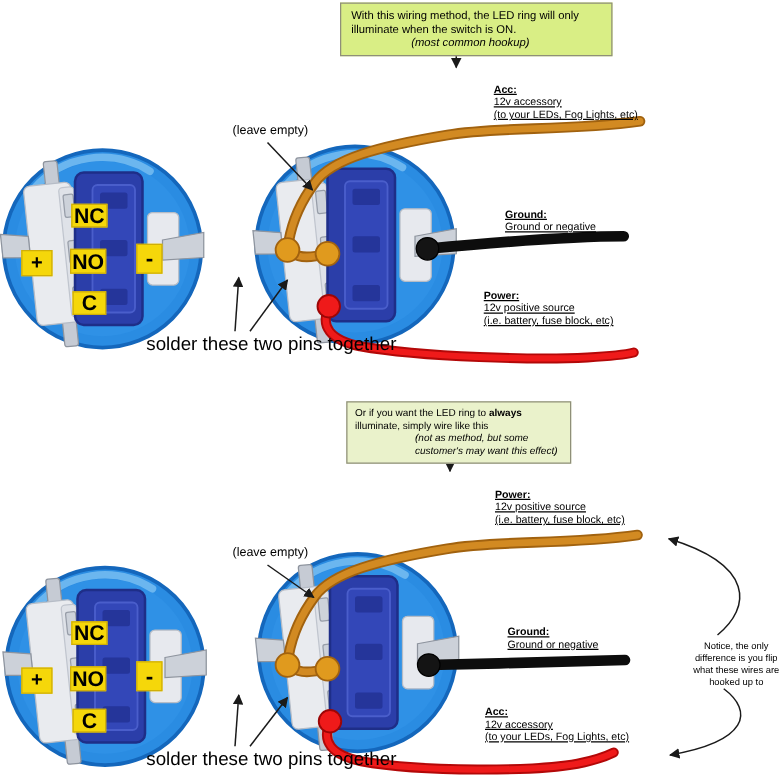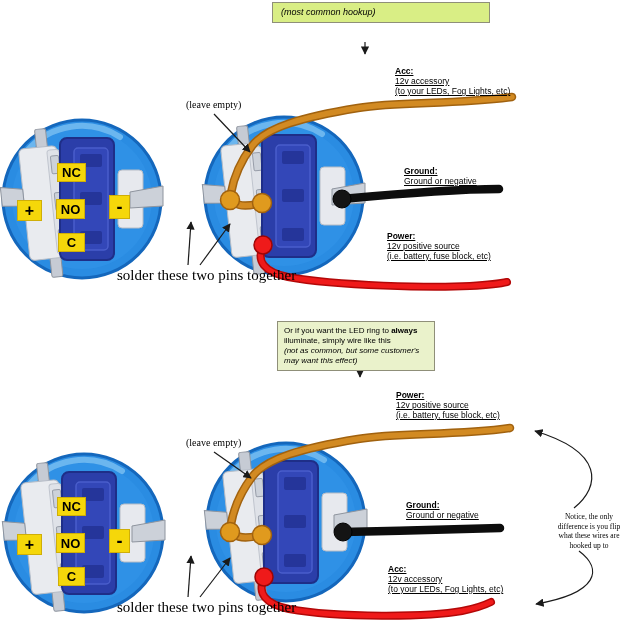--- a/index.html
+++ b/index.html
@@ -6,39 +6,39 @@
   .canvas{
     position:relative;width:624px;height:625px;background:#fff;overflow:hidden;
     font-family:"Liberation Sans",sans-serif;color:#000;margin:0 auto;
   }
   svg{position:absolute;left:0;top:0;}
 
   
   .note{position:absolute;box-sizing:border-box;border:1px solid #8f8f79;}
   .note-top{left:272px;top:2px;width:218px;padding:4px 8px;background:var(--note-top-bg);
     font-size:9px;line-height:11px;}
-  .note-bottom{left:277px;top:321px;width:158px;padding:4px 6px;background:var(--note-bottom-bg);
+  .note-bottom{left:277px;top:321px;width:180px;padding:4px 6px;background:var(--note-bottom-bg);
     font-size:8px;line-height:10px;}
-  .note i{display:block;font-style:italic;}
+  .note i{display:block;font-style:italic;margin-left:48px;}
   .note .inl-i{display:inline;}
 
   
   .wire-label{position:absolute;font-size:8.5px;line-height:10px;text-decoration:underline;}
   .wire-label .wl-title{font-weight:bold;}
 
   
-  .ann{position:absolute;font-size:10px;font-family:Liberation Serif, serif;}
+  .ann{position:absolute;font-size:10px;}
   .ann-solder{font-size:15px;}
   .ann-notice{left:551px;top:512px;width:76px;text-align:center;
     font-size:7.5px;line-height:9.5px;}
 
   
   .tag{position:absolute;display:flex;align-items:center;justify-content:center;
     background:var(--label-yellow-bg);border:1px solid #cfae08;font-weight:bold;
-    font-size:13px;line-height:1;}
+    font-size:17px;line-height:1;}
   .tag-nc1{left:57px;top:163px;width:27px;height:17px;}
   .tag-no1{left:56px;top:199px;width:27px;height:18px;}
   .tag-c1 {left:58px;top:233px;width:25px;height:17px;}
   .tag-p1 {left:17px;top:200px;width:23px;height:19px;font-size:16px;}
   .tag-m1 {left:109px;top:195px;width:19px;height:22px;font-size:18px;}
   .tag-nc2{left:57px;top:497px;width:27px;height:17px;}
   .tag-no2{left:56px;top:533px;width:27px;height:18px;}
   .tag-c2 {left:58px;top:567px;width:25px;height:17px;}
   .tag-p2 {left:17px;top:534px;width:23px;height:19px;font-size:16px;}
   .tag-m2 {left:109px;top:529px;width:19px;height:22px;font-size:18px;}
@@ -132,21 +132,21 @@
       <path class="thin-arrow" marker-end="url(#ah)" d="M 360,365 L 360,377"></path>
       <path class="thin-arrow" marker-end="url(#ah)" d="M 214,452 L 251,478"></path>
       <path class="thin-arrow" marker-end="url(#ah)" d="M 188,597 L 191,556"></path>
       <path class="thin-arrow" marker-end="url(#ah)" d="M 200,597 L 230,558"></path>
 
       <path class="thin-arrow" marker-end="url(#ah)" d="M 574,508 C 601,486 604,452 535,431"></path>
       <path class="thin-arrow" marker-end="url(#ah)" d="M 579,551 C 603,569 599,593 536,604"></path>
     </g>
   </svg>
 
-  <div class="note note-top"><i>(most common hookup)</i></div>
+  <div class="note note-top"><span>With this wiring method, the LED ring will only illuminate when the switch is ON.</span><i>(most common hookup)</i></div>
 
   <div class="wire-label" style="left:395px;top:66px;">
     <div class="wl-title">Acc:</div>
     <div>12v accessory</div>
     <div>(to your LEDs, Fog Lights, etc)</div>
   </div>
 
   <div class="wire-label" style="left:404px;top:166px;">
     <div class="wl-title">Ground:</div>
     <div>Ground or negative</div>
@@ -160,21 +160,21 @@
 
   <div class="ann" style="left:186px;top:99px;">(leave empty)</div>
   <div class="ann ann-solder" style="left:117px;top:267px;">solder these two pins together</div>
 
   <div class="tag tag-nc1">NC</div>
   <div class="tag tag-no1">NO</div>
   <div class="tag tag-c1">C</div>
   <div class="tag tag-p1">+</div>
   <div class="tag tag-m1">-</div>
 
-  <div class="note note-bottom"><span>Or if you want the LED ring to </span><b>always</b> <span class="inl-i">illuminate, simply wire like this</span><i>(not as common, but some customer's may want this effect)</i></div>
+  <div class="note note-bottom"><span>Or if you want the LED ring to </span><b>always</b> <span class="inl-i">illuminate, simply wire like this</span><i>(not as method, but some customer's may want this effect)</i></div>
 
   <div class="wire-label" style="left:396px;top:390px;">
     <div class="wl-title">Power:</div>
     <div>12v positive source</div>
     <div>(i.e. battery, fuse block, etc)</div>
   </div>
 
   <div class="wire-label" style="left:406px;top:500px;">
     <div class="wl-title">Ground:</div>
     <div>Ground or negative</div>

